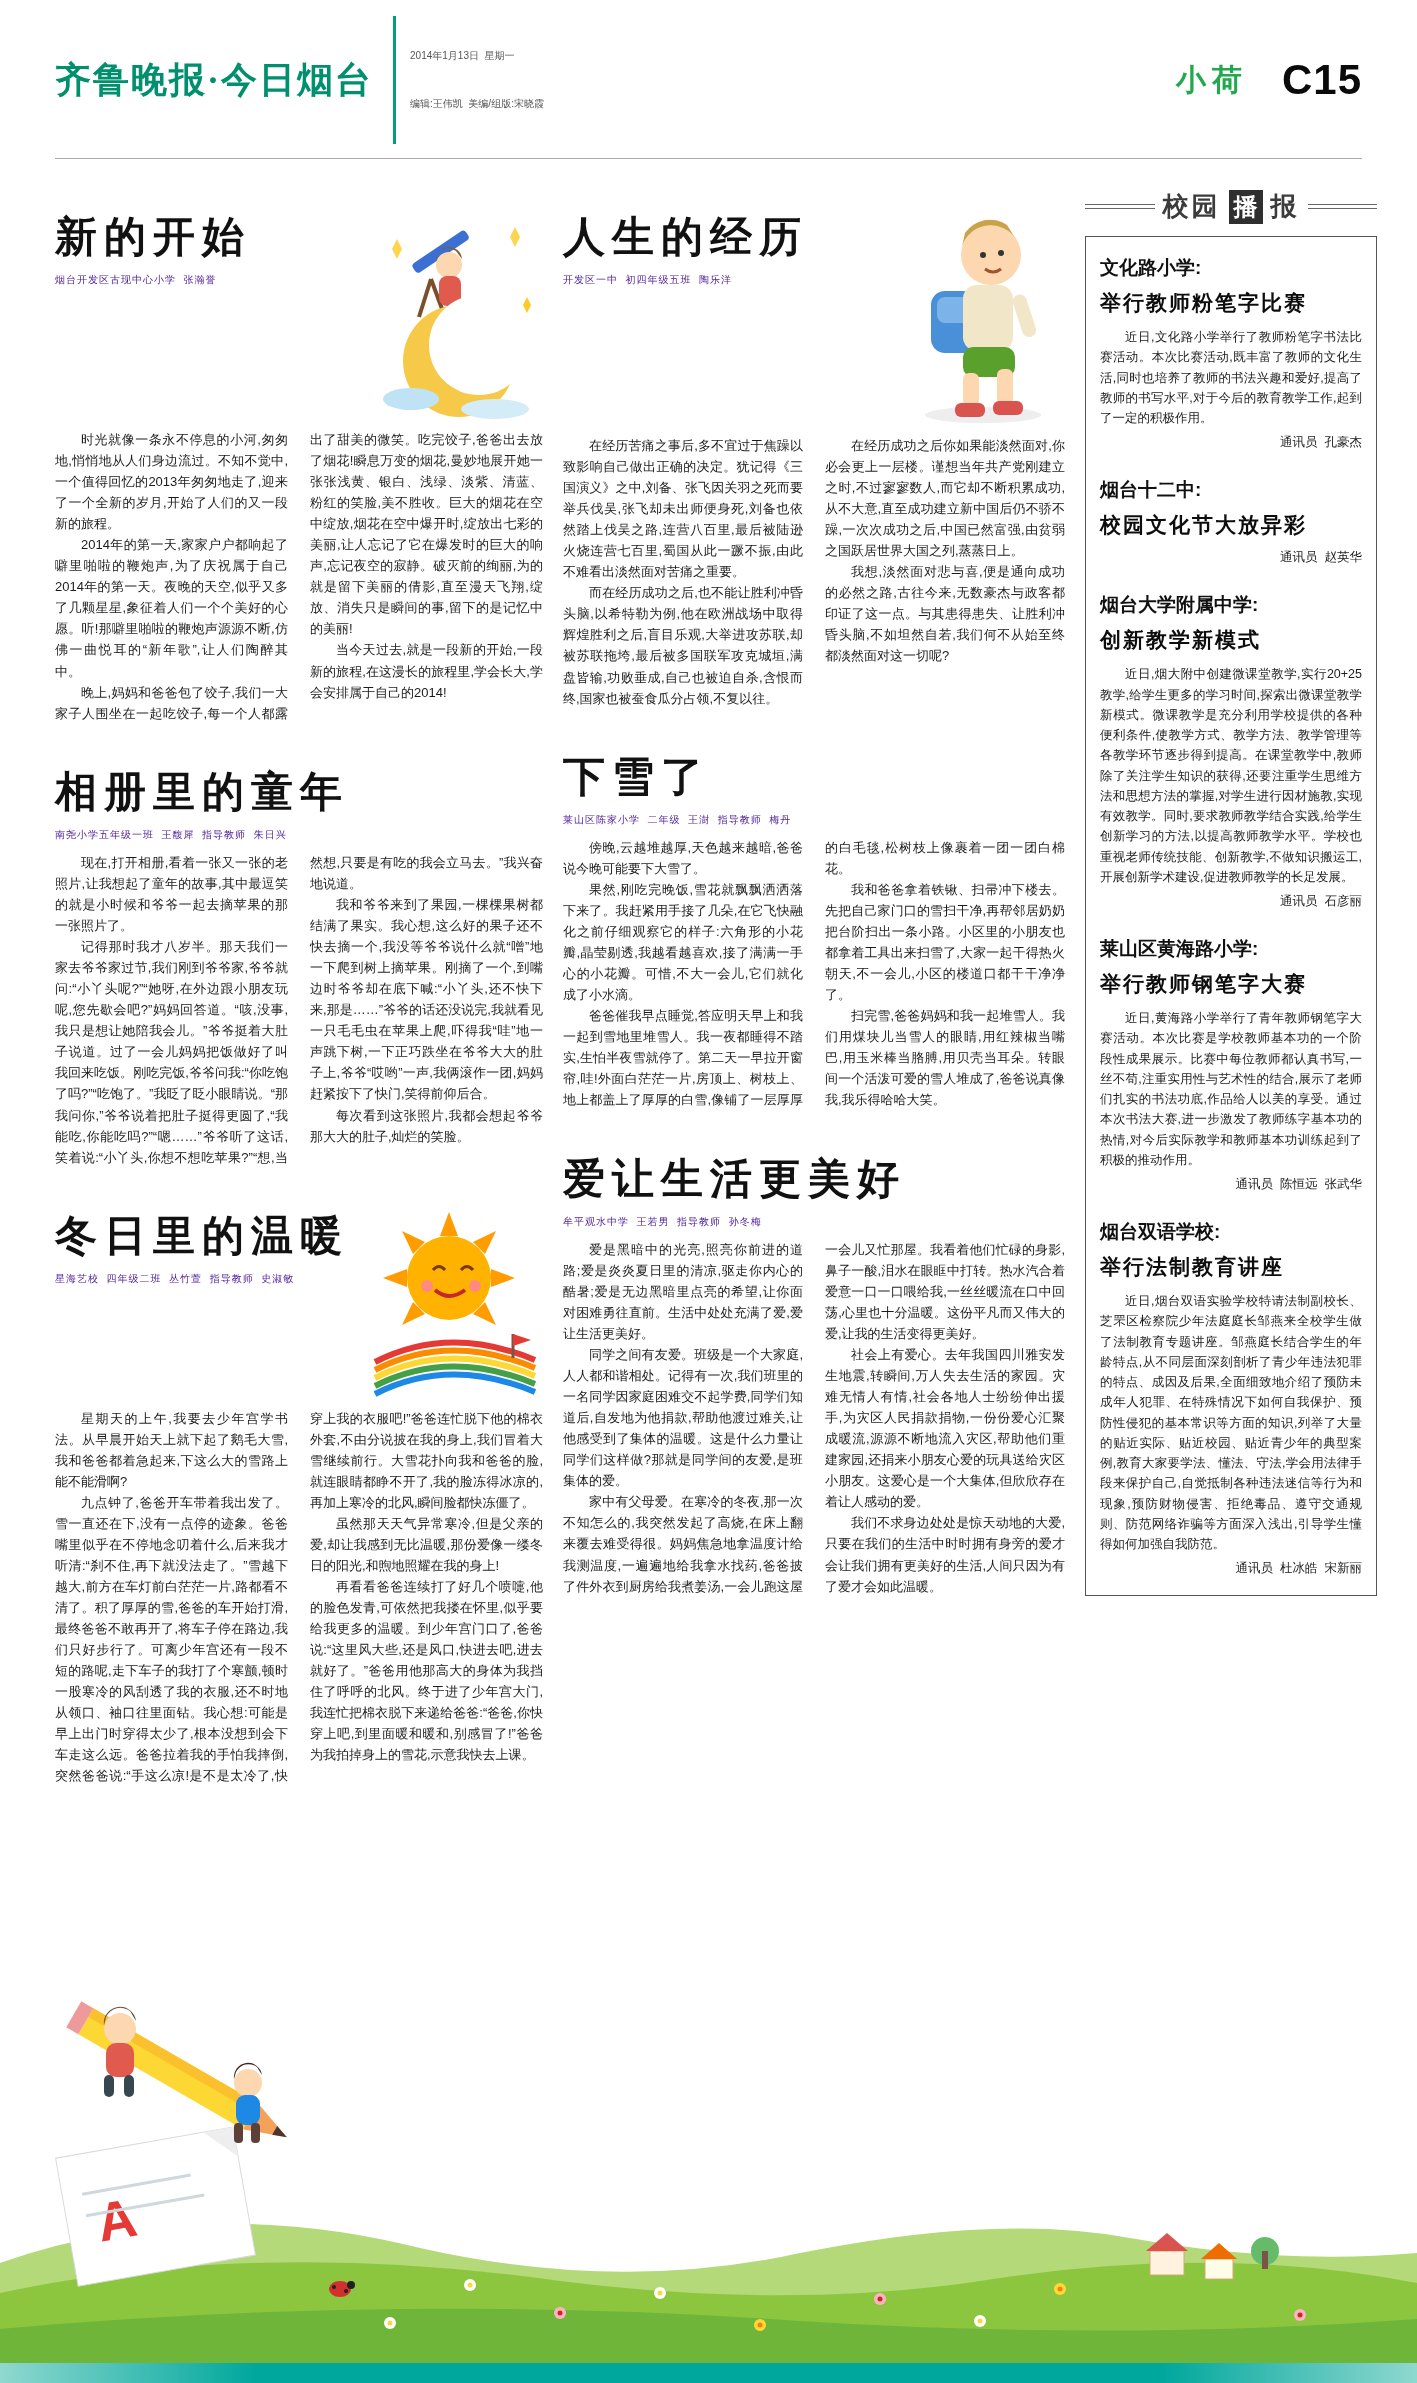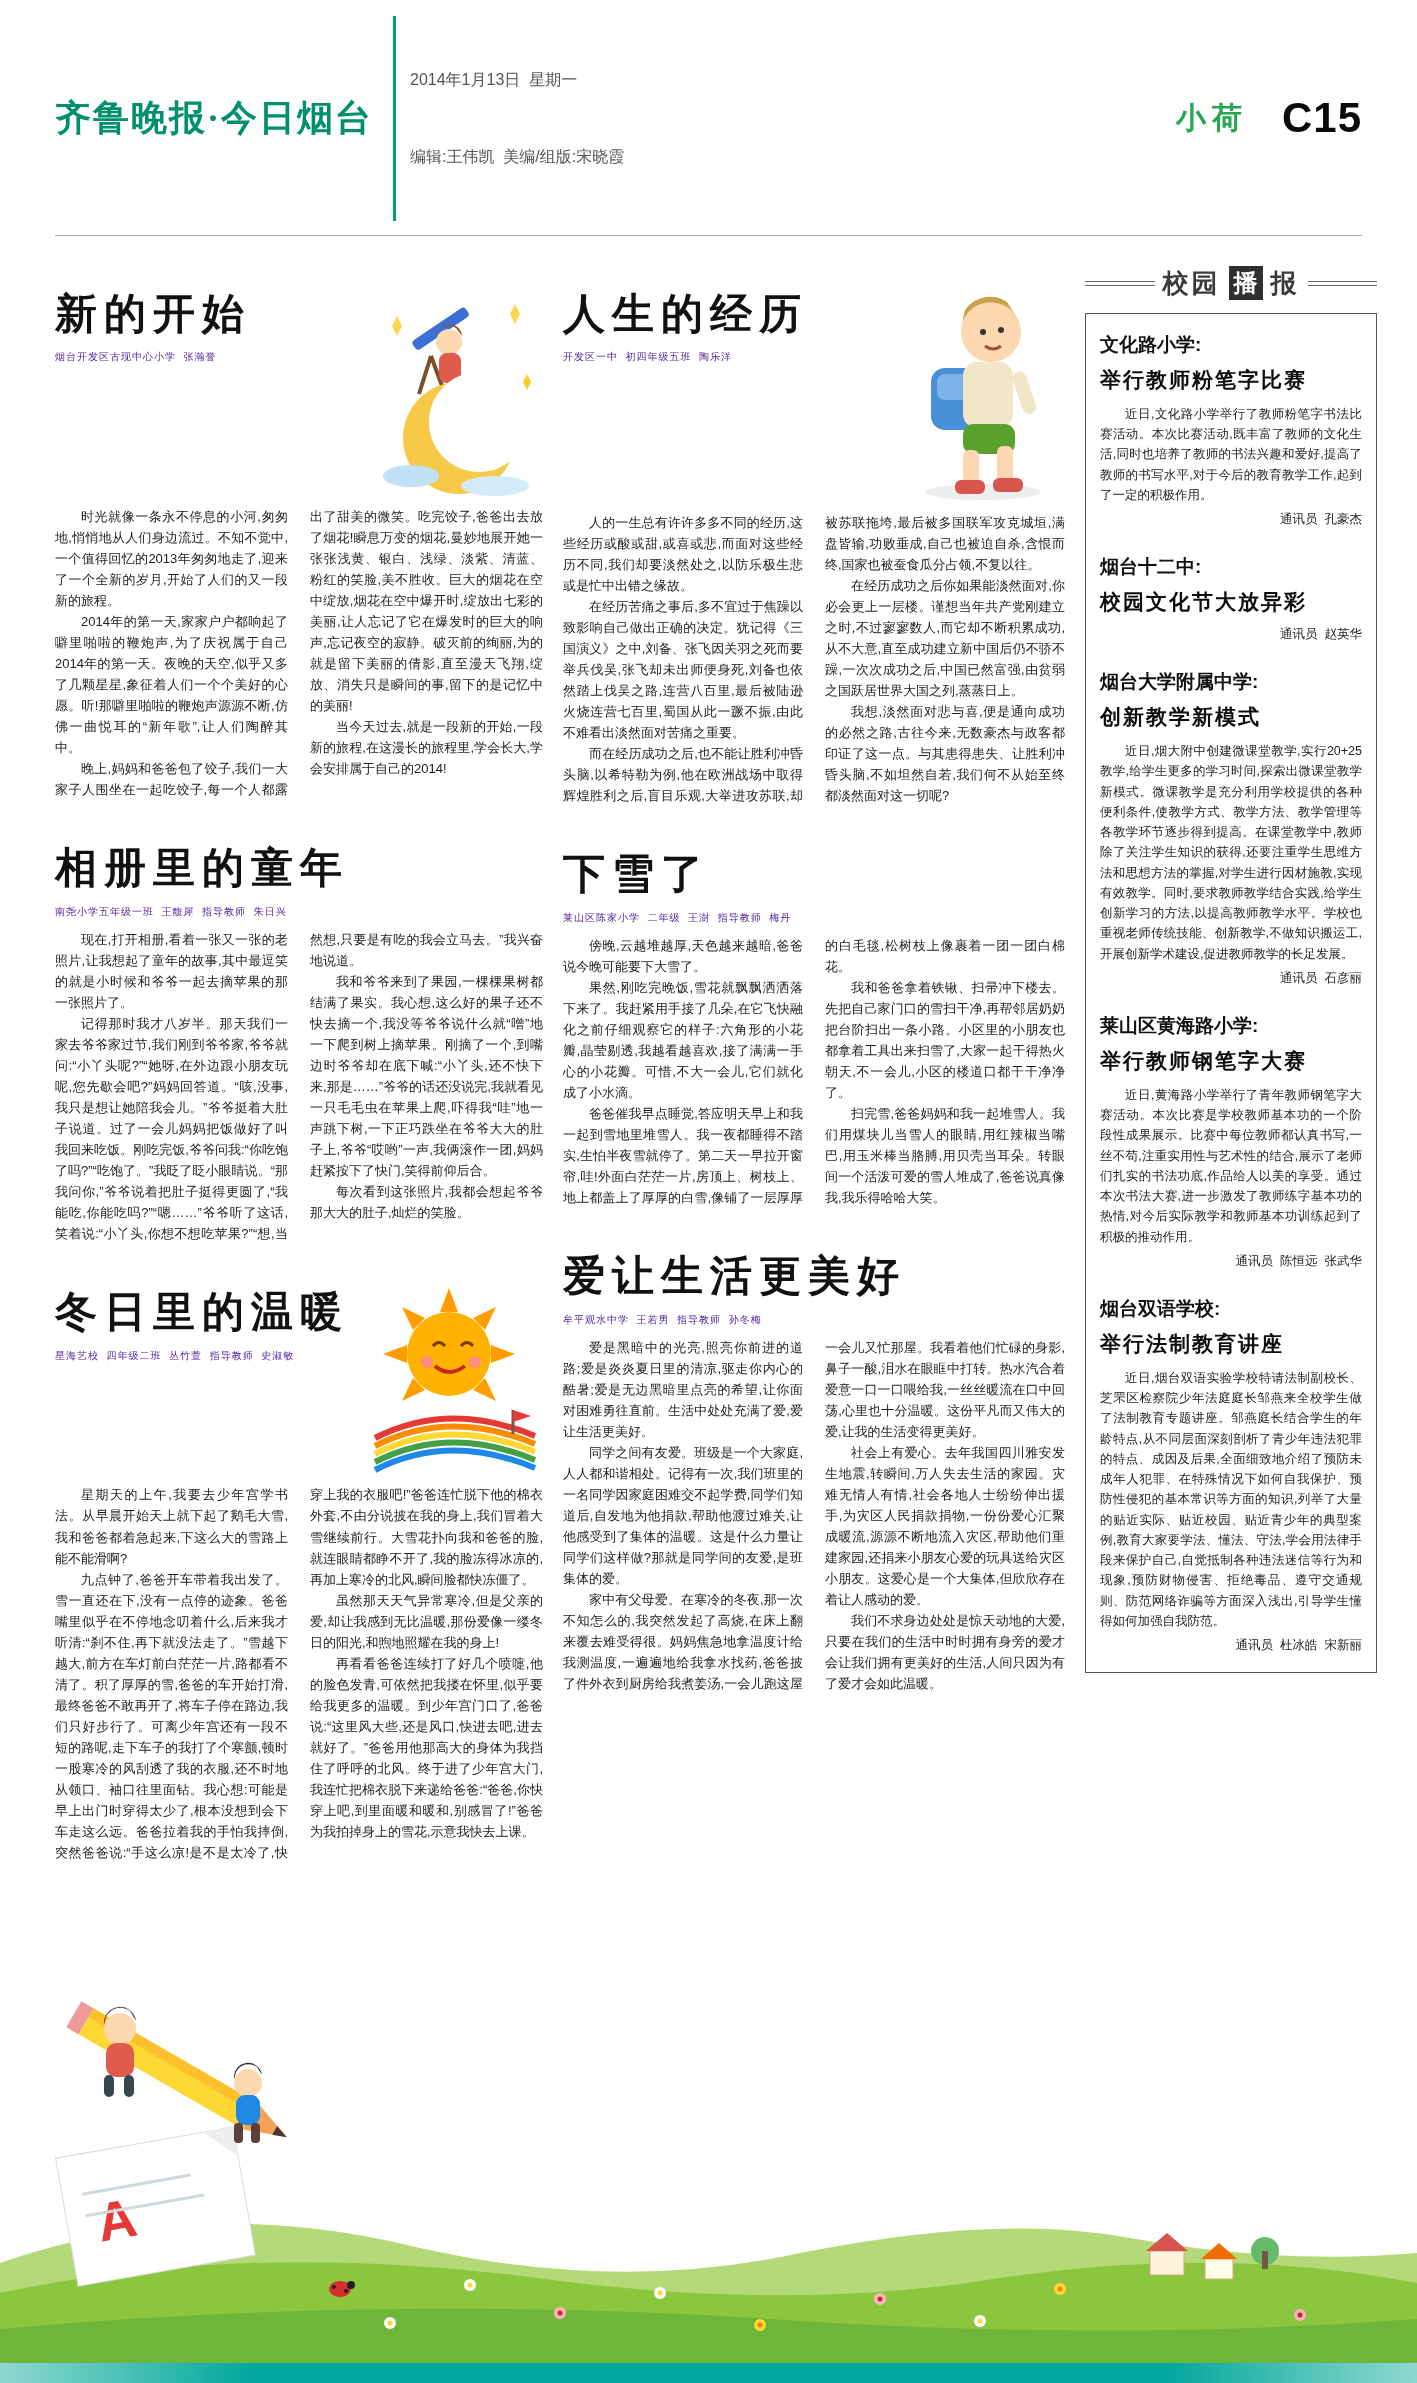--- a/index.html
+++ b/index.html
@@ -3,21 +3,21 @@
 <meta charset="utf-8">
 <style>
   * { margin:0; padding:0; box-sizing:border-box; }
   html,body { background:#ffffff; }
   body { font-family:"Liberation Sans","DejaVu Sans",sans-serif; color:#222; }
   .page { position:relative; width:1417px; min-height:2383px; margin:0 auto; background:#fff; overflow:hidden; }
 
   
   .masthead { display:flex; align-items:center; padding:16px 55px 8px 55px; }
   .brand { font-family:"Liberation Serif","DejaVu Serif",serif; font-weight:bold; font-size:36px; color:#00906e; letter-spacing:2px; white-space:pre; }
-  .pubinfo { margin-left:20px; padding-left:14px; border-left:3px solid #00a07a; font-size:16px; color:#555; line-height:1.6; white-space:pre; }
+  .pubinfo { margin-left:20px; padding-left:14px; border-left:3px solid #00a07a; font-size:10px; color:#555; line-height:1.6; white-space:pre; }
   .mast-spacer { flex:1; }
   .section-name { color:#22a84e; font-size:30px; font-weight:bold; letter-spacing:6px; margin-right:34px; white-space:pre; }
   .page-no { font-size:42px; font-weight:900; color:#0a0a0a; letter-spacing:1px; }
   .top-rule { height:1px; background:#aaa; margin:6px 55px 30px 55px; }
 
   
   .content { display:grid; grid-template-columns:488px 502px 292px; column-gap:20px; padding:0 55px; align-items:start; }
 
   .story { margin-bottom:44px; }
   .art-head { display:flex; justify-content:space-between; align-items:flex-start; margin-bottom:10px;margin-top:24px; }
@@ -176,21 +176,20 @@
             <path d="M92,56 q8,6 16,0" stroke="#a0522d" stroke-width="3" fill="none"></path>
             <rect x="70" y="134" width="52" height="30" rx="10" fill="#5aa02c"></rect>
             <rect x="70" y="160" width="16" height="34" rx="6" fill="#fcd7b0"></rect>
             <rect x="104" y="156" width="16" height="36" rx="6" fill="#fcd7b0"></rect>
             <rect x="62" y="190" width="30" height="14" rx="6" fill="#d9534f"></rect>
             <rect x="100" y="188" width="30" height="14" rx="6" fill="#d9534f"></rect>
             <rect x="118" y="84" width="14" height="44" rx="7" fill="#f2e6c9" transform="rotate(-18 118 84)"></rect>
           </svg>
         </div>
         <div class="art-body">
-            <p class="para">人的一生总有许许多多不同的经历,这些经历或酸或甜,或喜或悲,而面对这些经历不同,我们却要淡然处之,以防乐极生悲或是忙中出错之缘故。</p>
             <p class="para">在经历苦痛之事后,多不宜过于焦躁以致影响自己做出正确的决定。犹记得《三国演义》之中,刘备、张飞因关羽之死而要举兵伐吴,张飞却未出师便身死,刘备也依然踏上伐吴之路,连营八百里,最后被陆逊火烧连营七百里,蜀国从此一蹶不振,由此不难看出淡然面对苦痛之重要。</p>
             <p class="para">而在经历成功之后,也不能让胜利冲昏头脑,以希特勒为例,他在欧洲战场中取得辉煌胜利之后,盲目乐观,大举进攻苏联,却被苏联拖垮,最后被多国联军攻克城垣,满盘皆输,功败垂成,自己也被迫自杀,含恨而终,国家也被蚕食瓜分占领,不复以往。</p>
             <p class="para">在经历成功之后你如果能淡然面对,你必会更上一层楼。谨想当年共产党刚建立之时,不过寥寥数人,而它却不断积累成功,从不大意,直至成功建立新中国后仍不骄不躁,一次次成功之后,中国已然富强,由贫弱之国跃居世界大国之列,蒸蒸日上。</p>
             <p class="para">我想,淡然面对悲与喜,便是通向成功的必然之路,古往今来,无数豪杰与政客都印证了这一点。与其患得患失、让胜利冲昏头脑,不如坦然自若,我们何不从始至终都淡然面对这一切呢?</p>
           </div>
       </article>
 
       <article class="story">
         <div class="art-head">
           <div>

